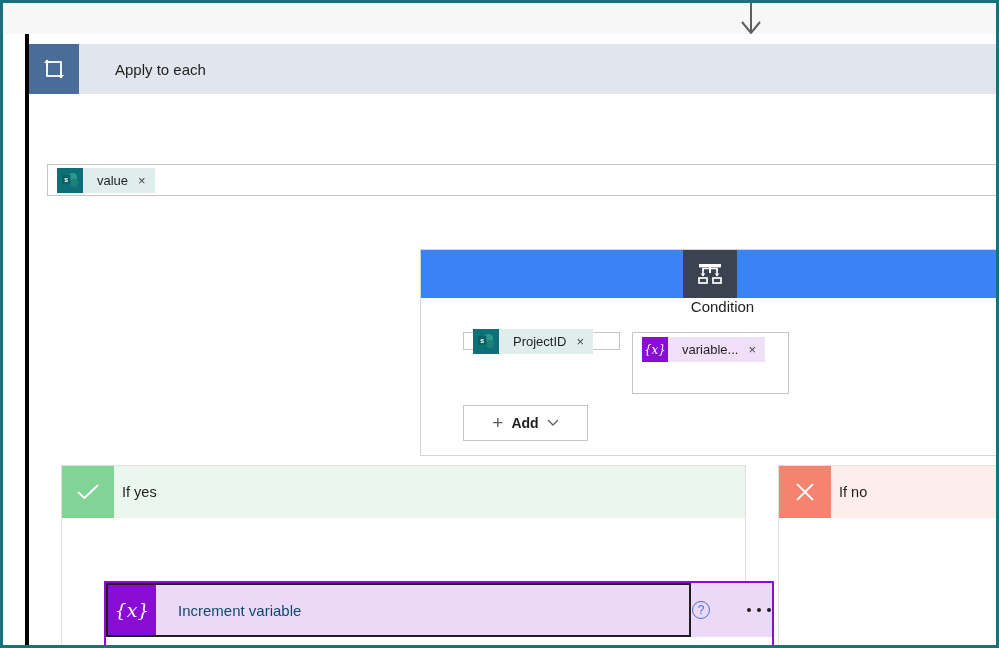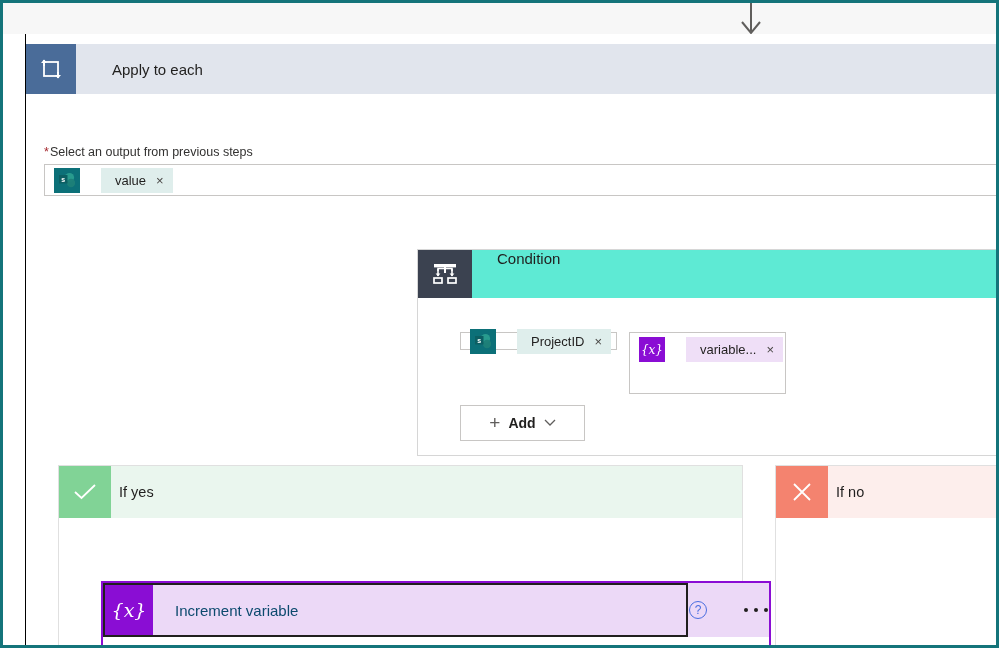--- a/index.html
+++ b/index.html
@@ -40,21 +40,21 @@
     left: 738px; top: 18px;
     width: 20px; height: 14px;
   }
 
   
   .scope-applytoeach {
     position: absolute;
     left: 22px; top: 31px;
     width: 971px; height: 614px;
     background: #ffffff;
-    border-left: 1px solid #000000;
+    border-left: 4px solid #000000;
   }
 
   .scope-header {
     position: absolute;
     left: 0; top: 10px;
     width: 971px; height: 50px;
     background: #e1e5ed;
     display: flex;
     align-items: center;
   }
@@ -119,42 +119,41 @@
     font-family: "DejaVu Serif", serif;
     font-style: italic;
   }
   .token-body {
     background: #dfeeec;
     height: 25px;
     display: flex; align-items: center;
     padding: 0 9px 0 14px;
     color: #201f1e;
     white-space: nowrap;
-    margin-left: 21px;
   }
   .token-body.purple { background: #efdff7; }
   .token-x {
     margin-left: 10px;
     color: #484644;
     font-size: 13px;
     line-height: 1;
   }
 
   
   .condition-card {
     position: absolute;
     left: 391px; top: 155px;
     width: 580px; height: 207px;
     background: #ffffff;
     border: 1px solid #d6d6d6;
   }
   .cond-header {
     height: 48px;
-    background: #5eead4;
-    display: flex; 
+    background: #3b82f6;
+    display: flex; align-items: center; flex-direction: column;
   }
   .cond-header-icon {
     width: 54px; height: 48px;
     background: #3b4250;
     display: flex; align-items: center; justify-content: center;
     flex: 0 0 auto;
   }
   .cond-header-title {
     font-size: 15px;
     color: #201f1e;
@@ -350,23 +349,20 @@
           <path d="M3 6 L6 2.5 L9 6" fill="#ffffff"></path>
           <path d="M20 15 L20 21" stroke="#ffffff" stroke-width="1.8" fill="none"></path>
           <path d="M17 18 L20 21.5 L23 18" fill="#ffffff"></path>
         </svg>
       </div>
       <div class="scope-header-title">Apply to each</div>
     </div>
 
     <div class="scope-body">
 
-      <div class="field-label">
-        <span class="req-star">*</span><span>Select an output from previous steps</span>
-      </div>
 
       <div class="token-input">
         <span class="token">
           <span class="token-sp-icon">
             <svg width="19" height="18" viewBox="0 0 19 18">
               <circle cx="11.5" cy="6.5" r="4.6" fill="#2a9d8f" opacity="0.95"></circle>
               <circle cx="13" cy="12" r="4.2" fill="#1d7f78" opacity="0.95"></circle>
               <rect x="1" y="4" width="8.5" height="8.5" fill="#0c5f63"></rect>
               <text x="5.2" y="10.6" font-size="7" fill="#ffffff" text-anchor="middle" font-family="Liberation Sans, sans-serif" font-weight="bold">s</text>
             </svg>

